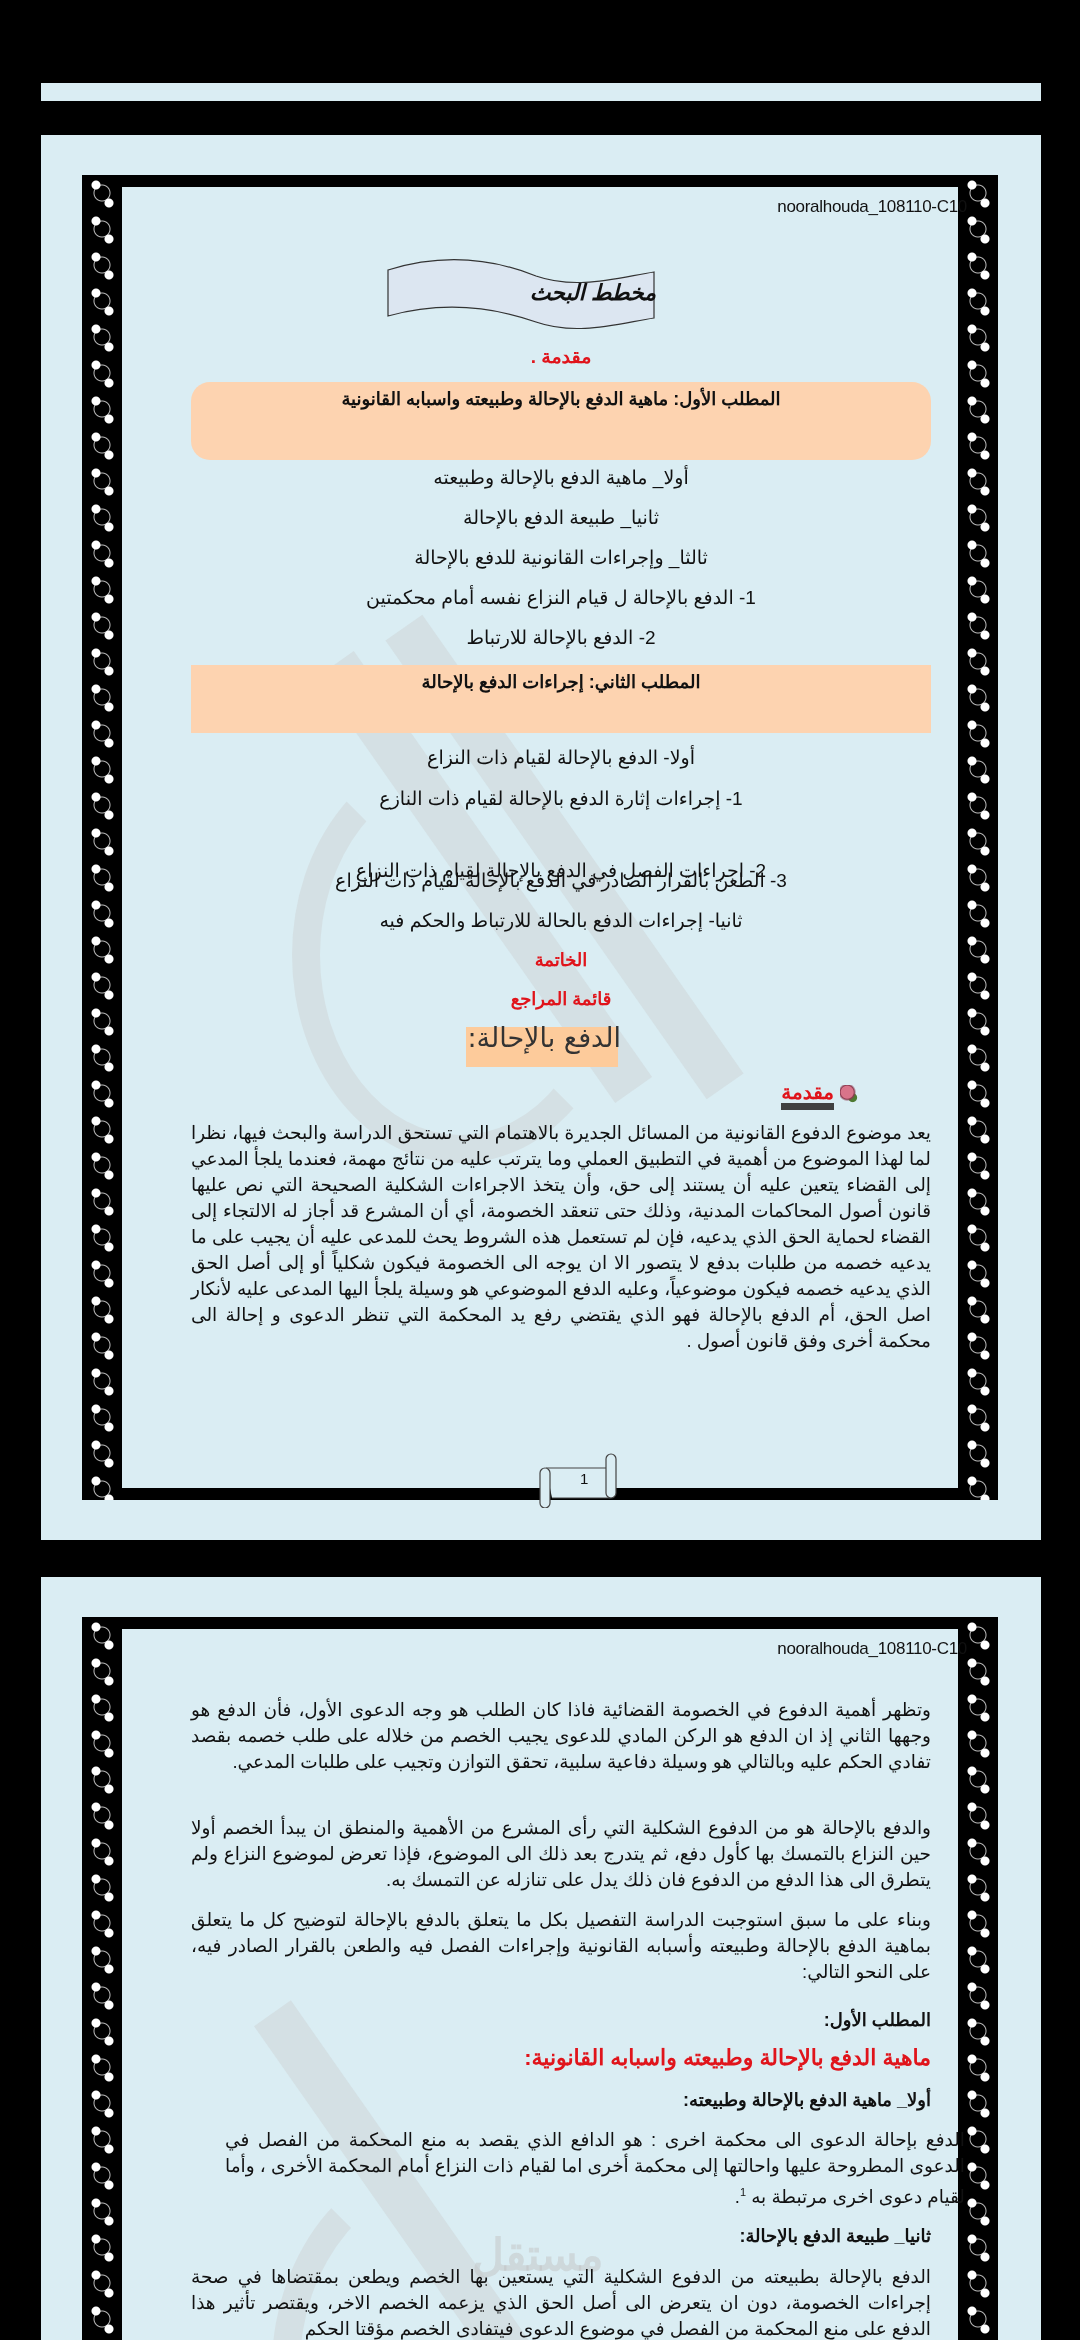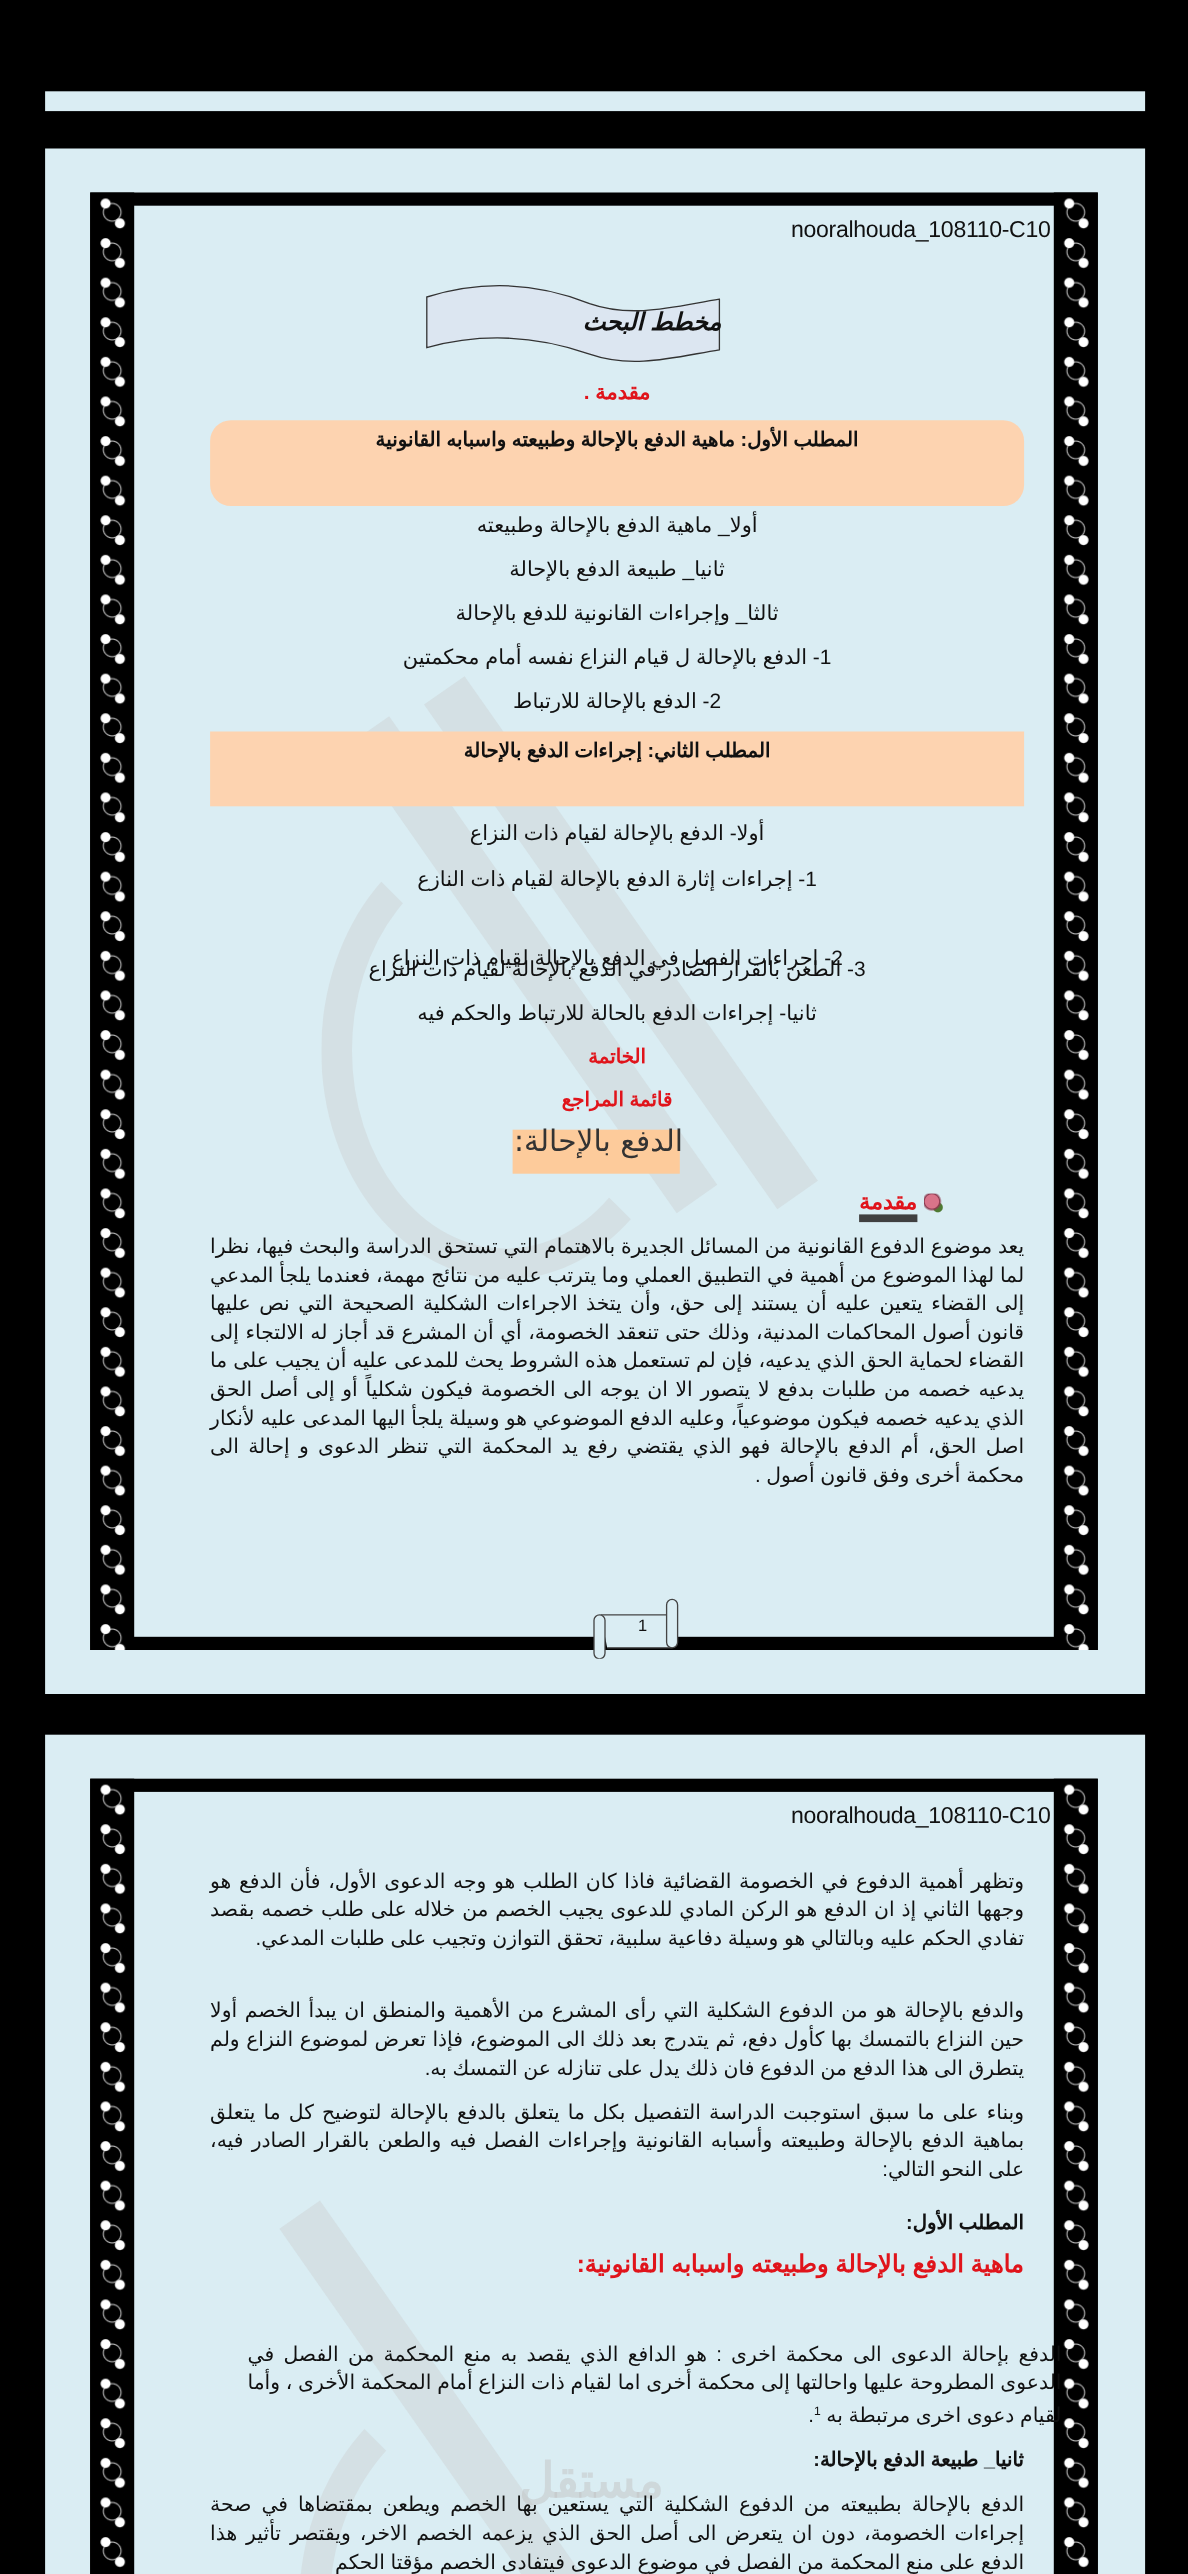--- a/index.html
+++ b/index.html
@@ -19,21 +19,21 @@
     position:absolute; top:0; bottom:0; width:40px;
     background:
       radial-gradient(circle at 14px 10px, #fff 4px, transparent 5px) 0 0/40px 36px,
       radial-gradient(circle at 27px 28px, #fff 4px, transparent 5px) 0 0/40px 36px,
       radial-gradient(circle at 20px 18px, transparent 7px, #bbb 8px, transparent 9px) 0 0/40px 36px,
       #000;
   }
   .vine.left { left:0; }
   .vine.right { right:0; }
   .header-code {
-    position:absolute; right:86px; font-size:21px; color:#111;
+    position:absolute; right:74px; font-size:17px; color:#111;
     font-family:"Liberation Sans", sans-serif; letter-spacing:-0.3px;
   }
   .banner {
     position:absolute; left:345px; width:270px; height:75px;
   }
   .banner svg { position:absolute; left:0; top:0; }
   .banner span {
     position:absolute; left:0; right:0; top:22px; text-align:right;
     font-weight:bold; font-style:italic; font-size:22px; direction:rtl;
   }
@@ -150,18 +150,19 @@
   </div>
 
   <div class="header-code" style="top:62px;">nooralhouda_108110-C10</div>
 
   <div class="para" style="top:120px;">وتظهر أهمية الدفوع في الخصومة القضائية فاذا كان الطلب هو وجه الدعوى الأول، فأن الدفع هو وجهها الثاني إذ ان الدفع هو الركن المادي للدعوى يجيب الخصم من خلاله على طلب خصمه بقصد تفادي الحكم عليه وبالتالي هو وسيلة دفاعية سلبية، تحقق التوازن وتجيب على طلبات المدعي.</div>
   <div class="para" style="top:238px;">والدفع بالإحالة هو من الدفوع الشكلية التي رأى المشرع من الأهمية والمنطق ان يبدأ الخصم أولا حين النزاع بالتمسك بها كأول دفع، ثم يتدرج بعد ذلك الى الموضوع، فإذا تعرض لموضوع النزاع ولم يتطرق الى هذا الدفع من الدفوع فان ذلك يدل على تنازله عن التمسك به.</div>
   <div class="para" style="top:330px;">وبناء على ما سبق استوجبت الدراسة التفصيل بكل ما يتعلق بالدفع بالإحالة لتوضيح كل ما يتعلق بماهية الدفع بالإحالة وطبيعته وأسبابه القانونية وإجراءات الفصل فيه والطعن بالقرار الصادر فيه، على النحو التالي:</div>
 
   <div class="sub-head" style="top:432px;">المطلب الأول:</div>
   <div class="sub-head red" style="top:468px;">ماهية الدفع بالإحالة وطبيعته واسبابه القانونية:</div>
+  <div class="sub-head" style="top:512px;">أولا_ ماهية الدفع بالإحالة وطبيعته:</div>
 
   <div class="para" style="top:550px;margin-left:34px;"><span>الدفع بإحالة الدعوى الى محكمة اخرى : هو الدافع الذي يقصد به منع المحكمة من الفصل في الدعوى المطروحة عليها واحالتها إلى محكمة أخرى اما لقيام ذات النزاع أمام المحكمة الأخرى ، وأما لقيام دعوى اخرى مرتبطة به</span> <sup>1</sup>.</div>
 
   <div class="sub-head" style="top:648px;">ثانيا_ طبيعة الدفع بالإحالة:</div>
   <div class="para" style="top:687px;">الدفع بالإحالة بطبيعته من الدفوع الشكلية التي يستعين بها الخصم ويطعن بمقتضاها في صحة إجراءات الخصومة، دون ان يتعرض الى أصل الحق الذي يزعمه الخصم الاخر، ويقتصر تأثير هذا الدفع على منع المحكمة من الفصل في موضوع الدعوى فيتفادى الخصم مؤقتا الحكم</div>
 </div>
 
 </body></html>

